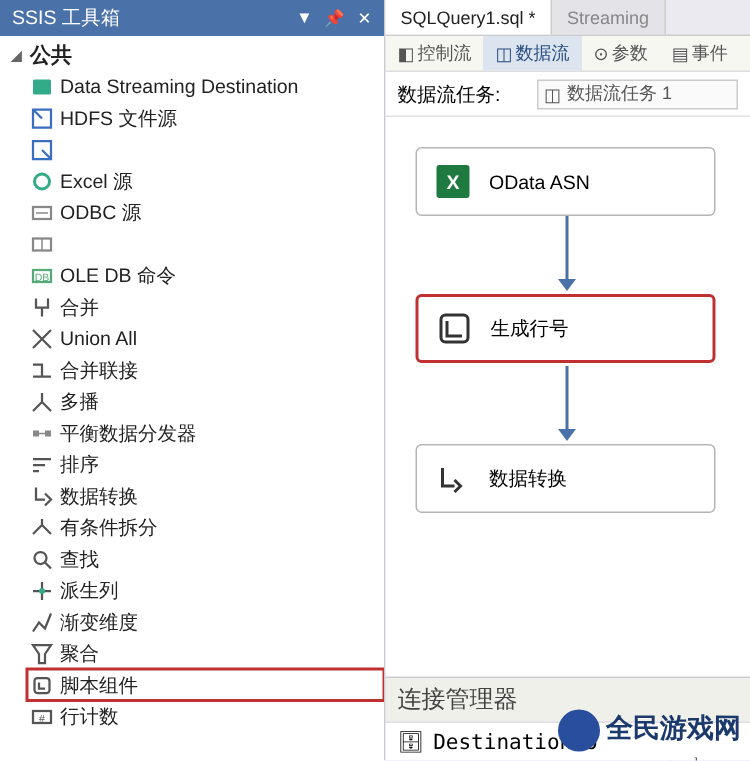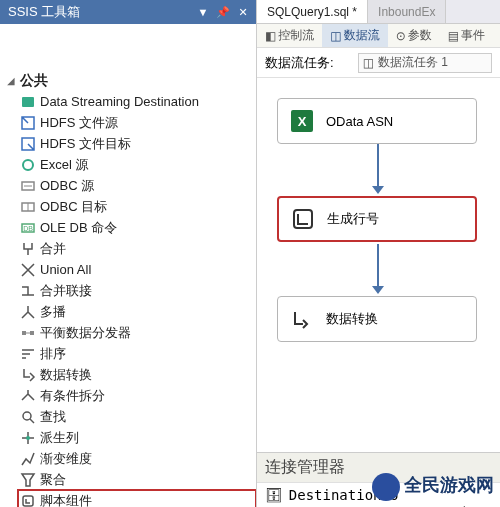--- a/index.html
+++ b/index.html
@@ -1,18 +1,18 @@
 <!DOCTYPE html>
 <html><head>
 <meta charset="utf-8">
 <style>
   * { box-sizing: border-box; margin: 0; padding: 0; }
   body { font-family: "Microsoft YaHei", "Segoe UI", Arial, sans-serif; font-size: 13px; background: #fff; width: 500px; height: 507px; overflow: hidden; position: relative; }
   .layout { display: flex; width: 100%; height: 100%; }
-  .sidebar { width: 257px; background: #fff; border-right: 1px solid #ccc; display: flex; flex-direction: column; gap: 44px; }
+  .sidebar { width: 257px; background: #fff; border-right: 1px solid #ccc; display: flex; flex-direction: column; }
   .sidebar-header { background: #4a72a8; color: #fff; display: flex; align-items: center; padding: 2px 4px 2px 8px; font-size: 13px; height: 24px; }
   .sidebar-header .title { flex: 1; }
   .sidebar-header .hdr-btn { width: 18px; height: 18px; display: flex; align-items: center; justify-content: center; color: #fff; font-size: 11px; margin-left: 2px; cursor: pointer; }
   .sidebar-body { flex: 1; overflow: auto; padding: 2px 0; }
   .tree-root { padding-left: 4px; }
   .tree-row { display: flex; align-items: center; height: 21px; padding-left: 2px; gap: 4px; white-space: nowrap; cursor: pointer; color: #222; }
   .tree-row.root { font-weight: bold; font-size: 14px; }
   .tree-children { padding-left: 14px; }
   .tree-row .expand { width: 10px; text-align: center; font-size: 9px; color: #666; }
   .tree-row .icon { width: 16px; height: 16px; display: flex; align-items: center; justify-content: center; }
@@ -74,21 +74,20 @@
                 </svg>
               </span>
               <span>HDFS 文件源</span>
             </div>
             <div class="tree-row">
               <span class="icon">
                 <svg width="16" height="16">
                   <path d="M2 2 L14 2 L14 14 L2 14 Z M8 8 L14 14" fill="none" stroke="#3a6fbf" stroke-width="1.5"></path>
                 </svg>
               </span>
-              <span>HDFS 文件目标</span>
             </div>
             <div class="tree-row">
               <span class="icon">
                 <svg width="16" height="16">
                   <circle cx="8" cy="8" r="5" fill="none" stroke="#3a8" stroke-width="2"></circle>
                 </svg>
               </span>
               <span>Excel 源</span>
             </div>
             <div class="tree-row">
@@ -100,21 +99,20 @@
               </span>
               <span>ODBC 源</span>
             </div>
             <div class="tree-row">
               <span class="icon">
                 <svg width="16" height="16">
                   <rect x="2" y="4" width="12" height="8" fill="none" stroke="#888" stroke-width="1.5"></rect>
                   <path d="M8 4 L8 12" stroke="#888"></path>
                 </svg>
               </span>
-              <span>ODBC 目标</span>
             </div>
             <div class="tree-row">
               <span class="icon">
                 <svg width="16" height="16">
                   <rect x="2" y="4" width="12" height="8" fill="none" stroke="#5a7" stroke-width="1.5"></rect>
                   <text x="8" y="11" font-size="7" text-anchor="middle" fill="#5a7">DB</text>
                 </svg>
               </span>
               <span>OLE DB 命令</span>
             </div>
@@ -240,21 +238,21 @@
       </div>
     </div>
   </div>
 
   <div class="right">
     <div class="tabs">
       <div class="tab active">
         <span>SQLQuery1.sql *</span>
       </div>
       <div class="tab inactive">
-        <span>InboundEx</span>
+        <span>Streaming</span>
       </div>
     </div>
     <div class="subtabs">
       <div class="subtab">
         <span>◧</span>
         <span>控制流</span>
       </div>
       <div class="subtab active">
         <span>◫</span>
         <span>数据流</span>

